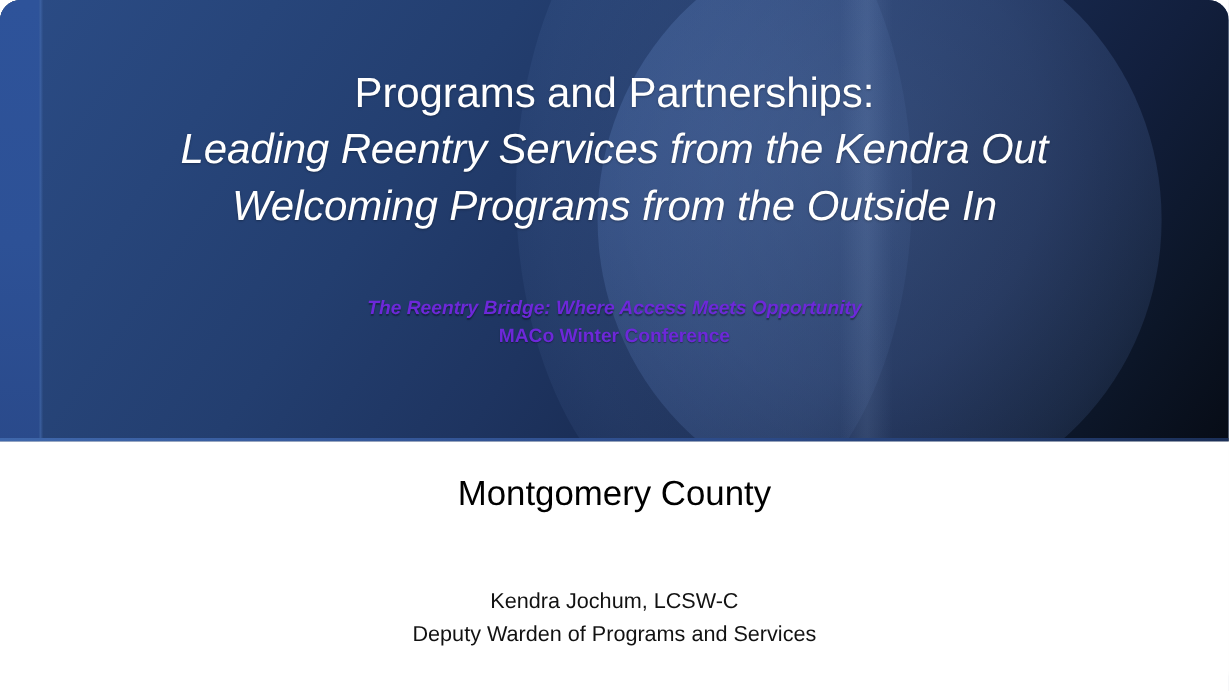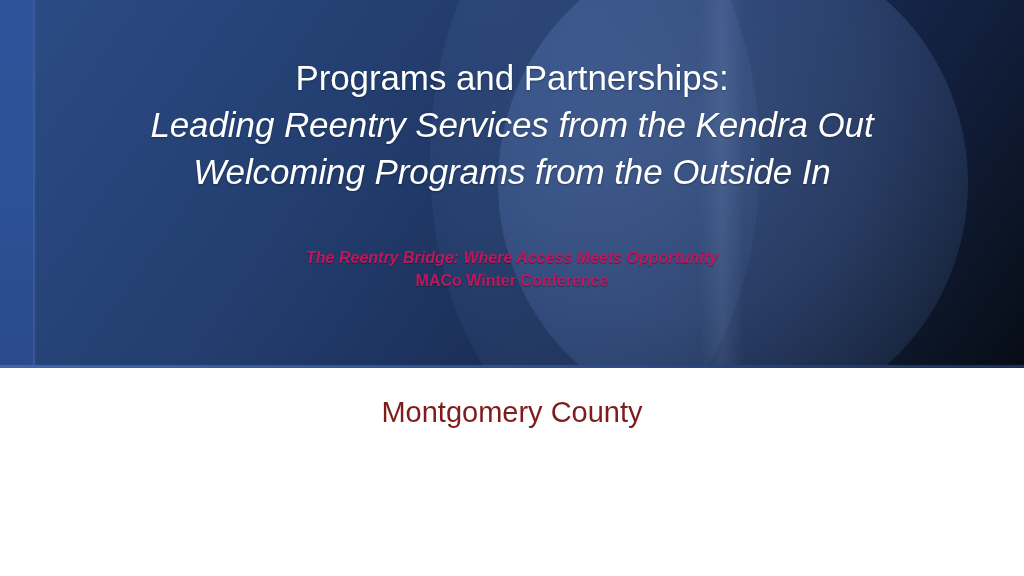--- a/index.html
+++ b/index.html
@@ -10,20 +10,21 @@
   body {
     font-family: "Liberation Sans", sans-serif;
   }
 
   #slide {
     position: relative;
     width: 1024px;
     height: 576px;
     overflow: hidden;
     background: #ffffff;
+    border-radius: 17px;
   }
 
   
   .banner {
     position: absolute;
     left: 0;
     top: 0;
     width: 1024px;
     height: 368px;
     overflow: hidden;
@@ -132,21 +133,21 @@
   .title-line.l1 { font-style: normal; }
   .title-line.l2,
   .title-line.l3 { font-style: italic; }
 
   .subtitle-block {
     position: absolute;
     left: 0;
     top: 246px;
     width: 1024px;
     text-align: center;
-    color: #be185d;
+    color: #6d28d9;
   }
   .sub-line {
     font-size: 16px;
     line-height: 23px;
     font-weight: bold;
     white-space: nowrap;
     text-shadow: 0 1px 1px rgba(0,0,0,0.35);
   }
   .sub-line.s1 { font-style: italic; }
 
@@ -158,21 +159,21 @@
     width: 1024px;
     height: 208px;
     background: #ffffff;
   }
   .org-block {
     position: absolute;
     left: 162px;
     top: 24px;
     width: 700px;
     text-align: center;
-    color: #7f1d1d;
+    color: #000000;
   }
   .org-line {
     font-size: 29px;
     line-height: 41px;
     font-weight: 400;
     white-space: nowrap;
   }
   .person-block {
     position: absolute;
     left: 162px;
@@ -213,15 +214,19 @@
     <div class="sub-line s1">The Reentry Bridge: Where Access Meets Opportunity</div>
     <div class="sub-line s2">MACo Winter Conference</div>
   </div>
 
   <div class="bottom">
 
     <div class="org-block">
       <div class="org-line">Montgomery County</div>
     </div>
 
+    <div class="person-block">
+      <div class="person-line">Kendra Jochum, LCSW-C</div>
+      <div class="person-line">Deputy Warden of Programs and Services</div>
+    </div>
 
   </div>
 </div>
 
 </body></html>

